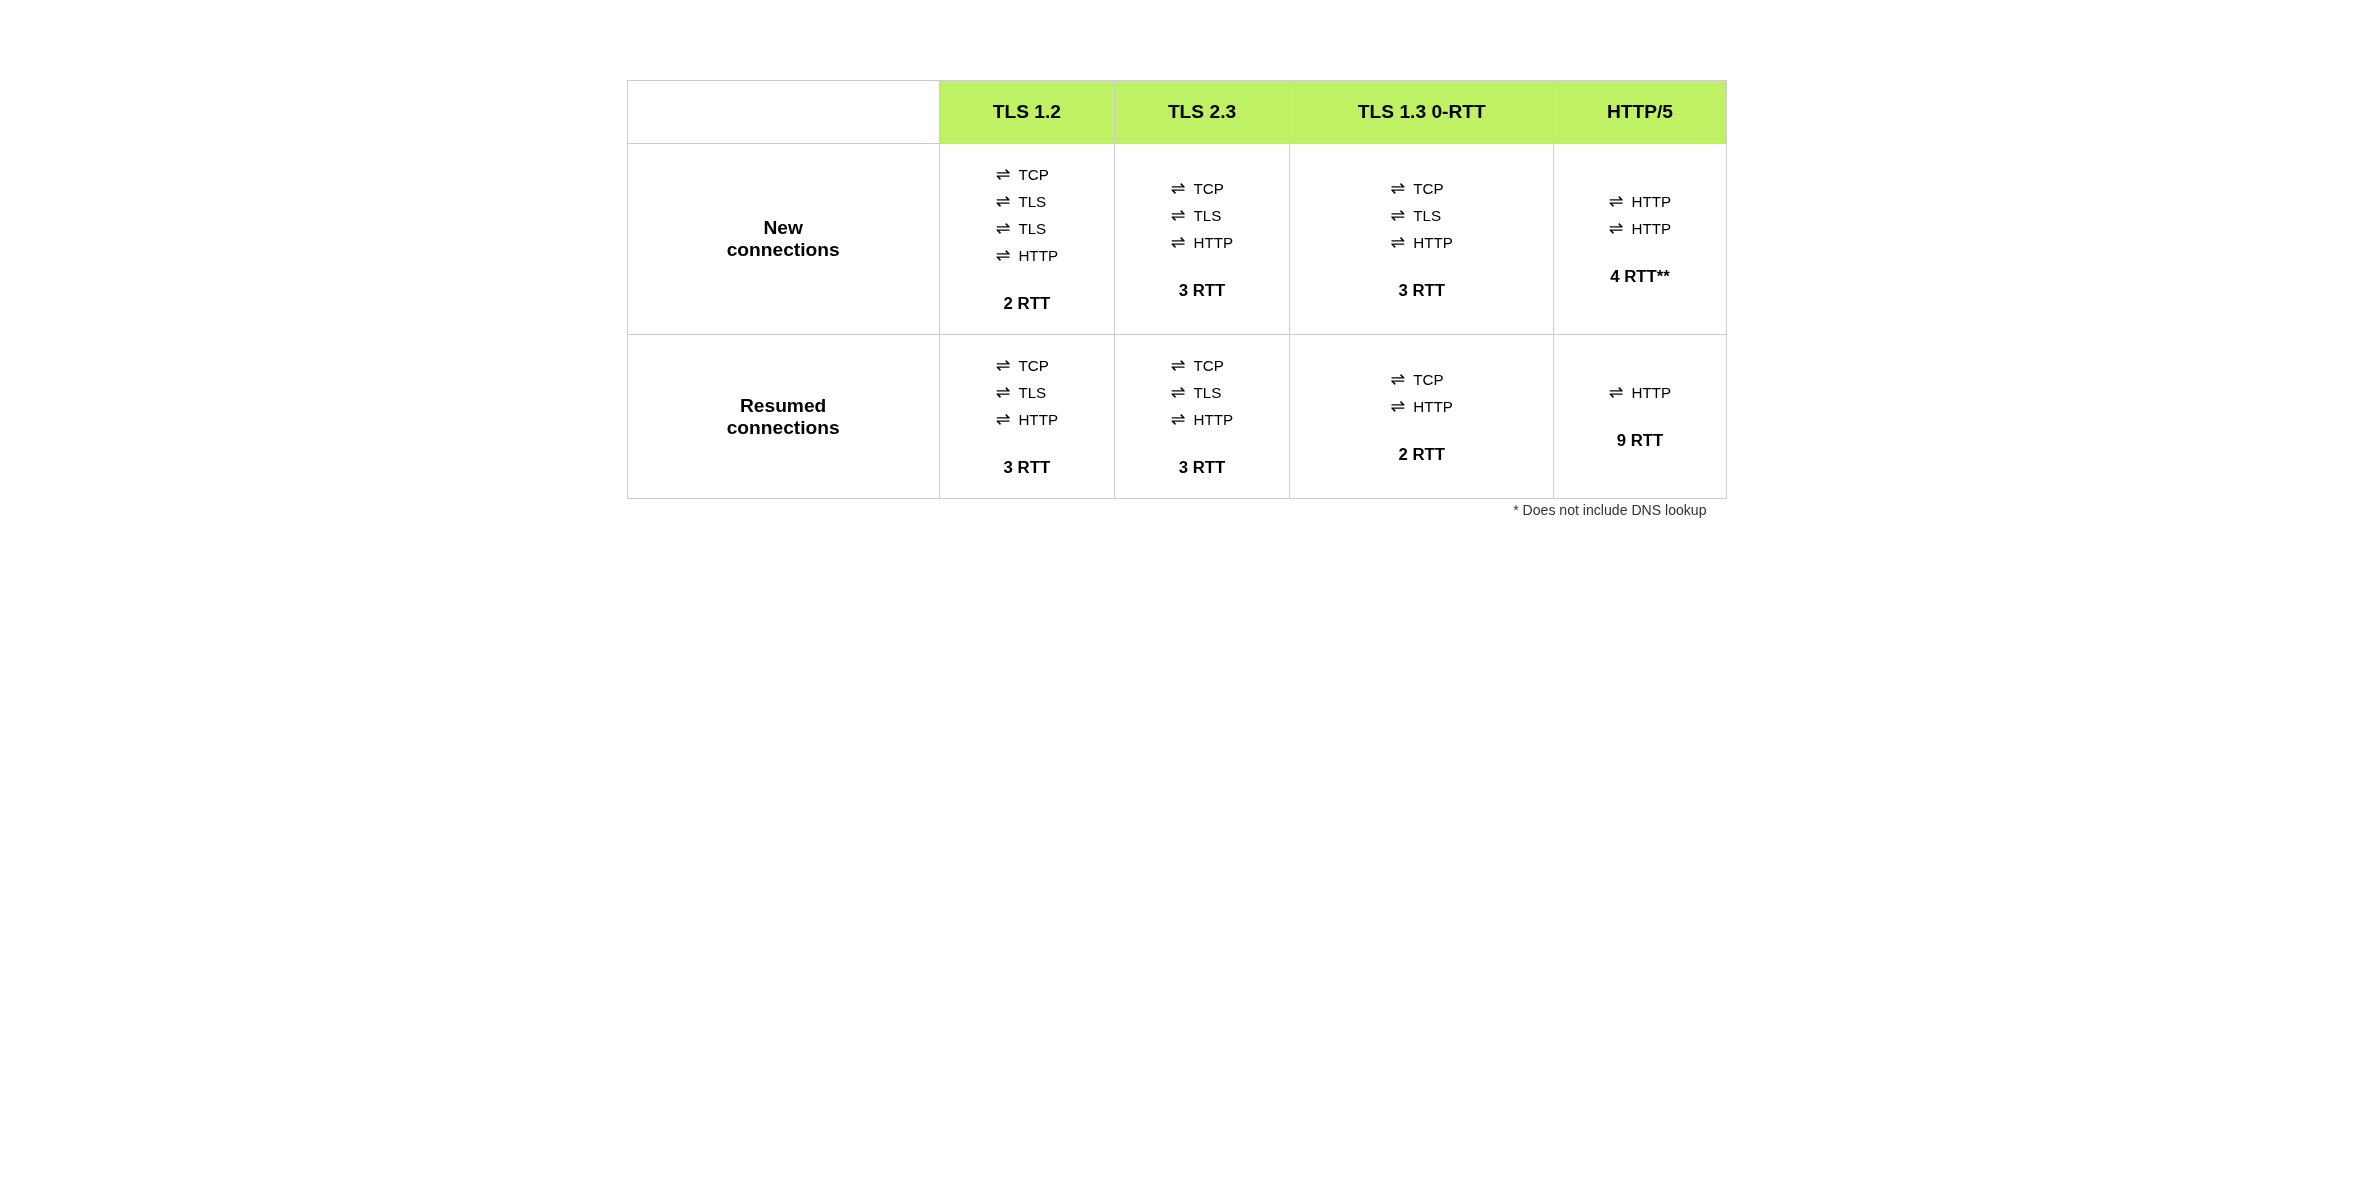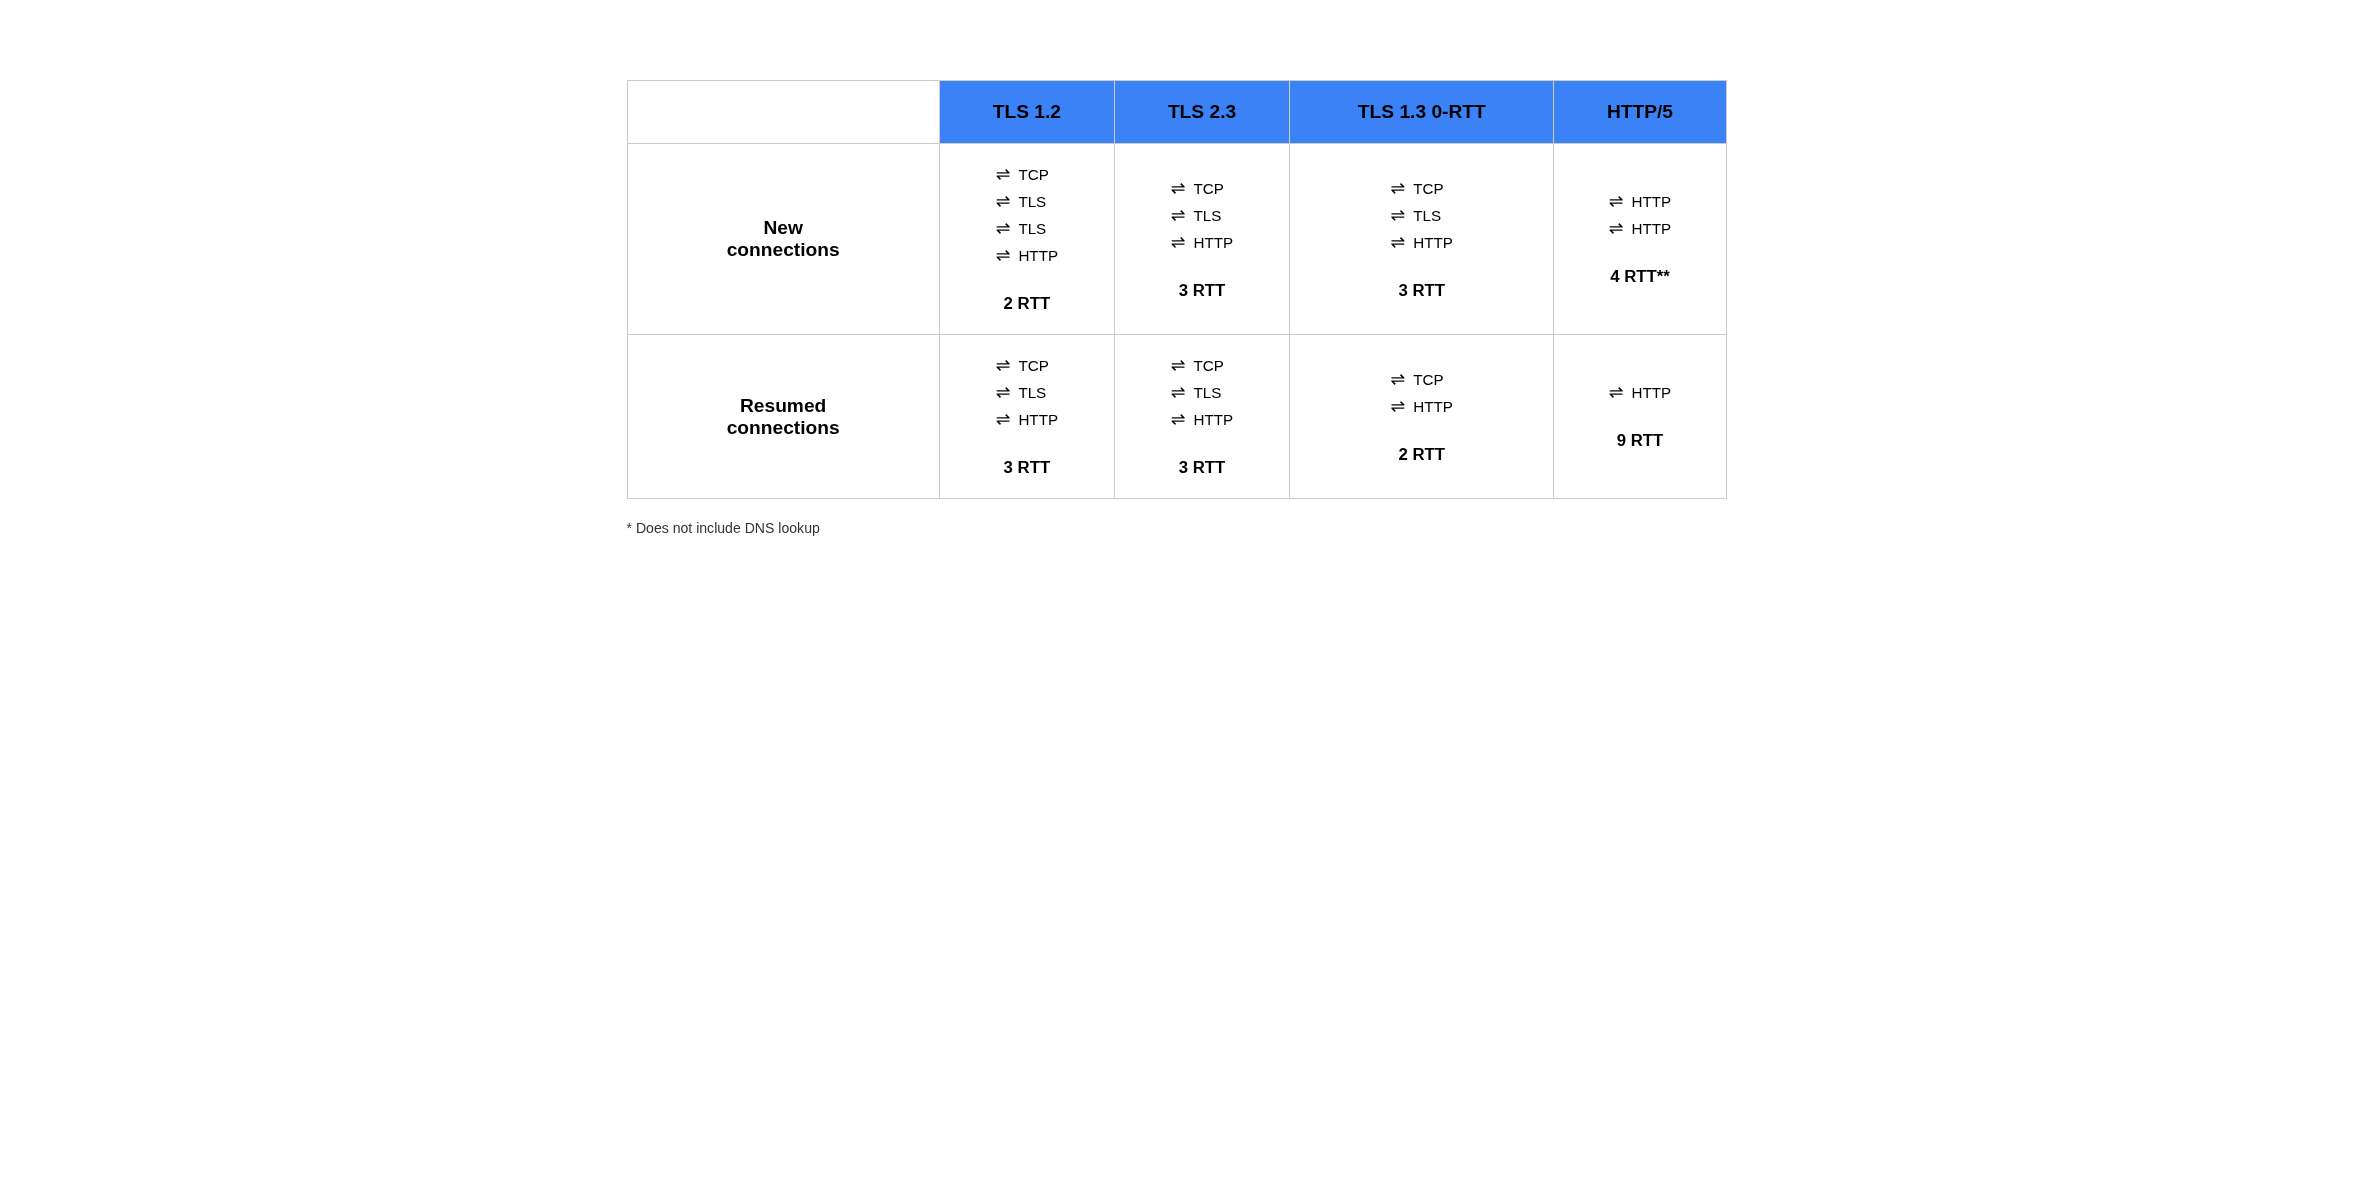--- a/index.html
+++ b/index.html
@@ -41,21 +41,21 @@
     .comparison-table td {
       border: 1.5px solid #ccc;
       padding: 20px 24px;
       text-align: center;
       vertical-align: middle;
     }
 
     .comparison-table thead th {
       font-size: 1.2rem;
       font-weight: 900;
-      background: #3b82f6;
+      background: #bef264;
     }
 
     .comparison-table thead th:first-child {
       background: #fff;
       border: 1.5px solid #ccc;
     }
 
     .row-label {
       font-size: 1.2rem;
       font-weight: 900;
@@ -90,21 +90,21 @@
       text-align: center;
     }
 
     .cell-content {
       display: flex;
       flex-direction: column;
       align-items: center;
     }
 
     .footnotes {
-      margin-top: 18px;
+      text-align: right;
       font-size: 0.88rem;
       color: #333;
       padding-right: 20px;
     }
 
     .footnotes p {
       line-height: 1.7;
     }
   </style>
 </head>

